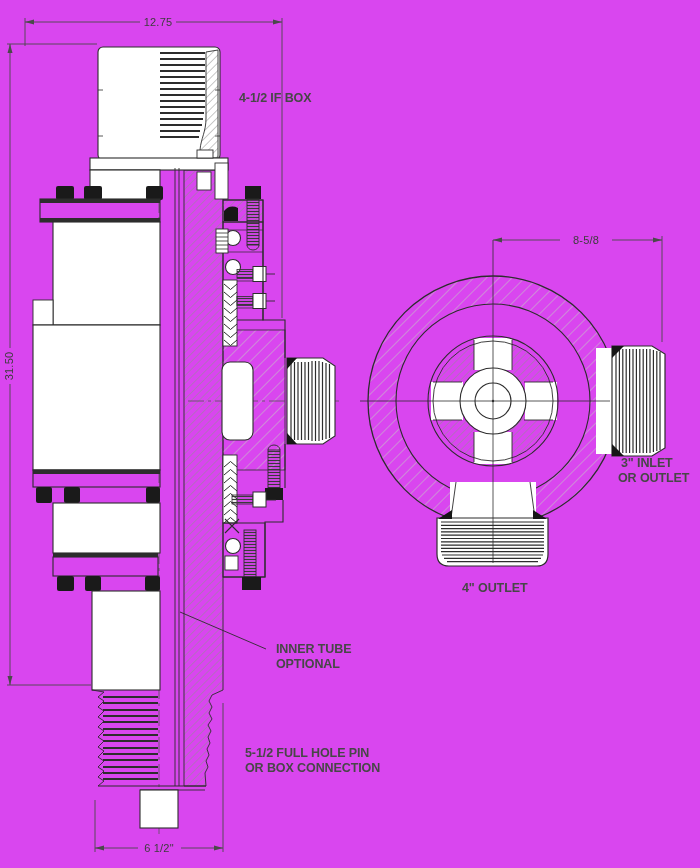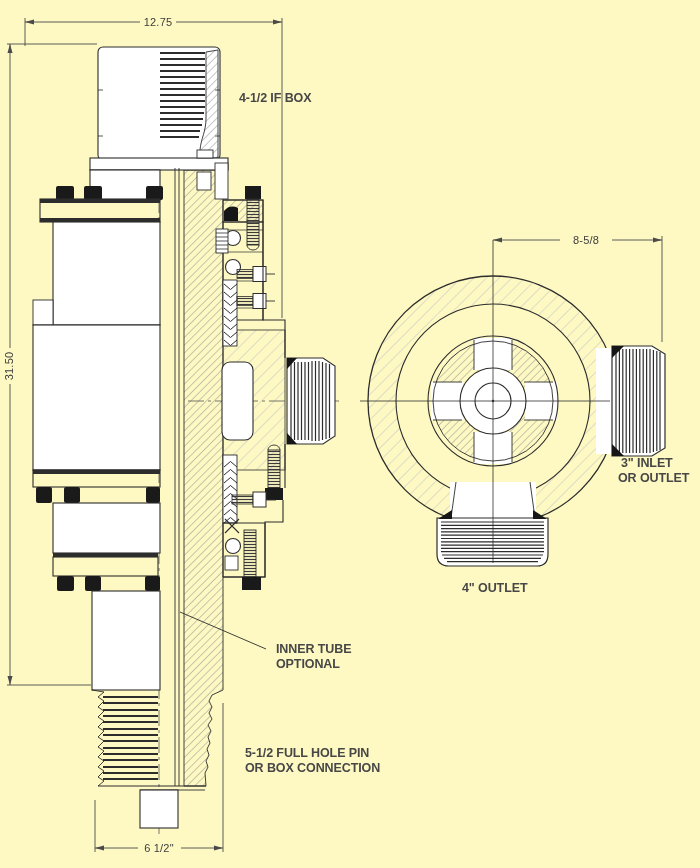--- a/index.html
+++ b/index.html
@@ -1,16 +1,16 @@
 <!DOCTYPE html>
 <html><head>
 <meta charset="utf-8">
 <style>
   html,body{margin:0;padding:0;background:#ffffff;}
-  .canvas{position:relative;width:700px;height:868px;background:#fef9c3;overflow:hidden;
+  .canvas{position:relative;width:700px;height:868px;background:#d946ef;overflow:hidden;
           font-family:"Liberation Sans",sans-serif;}
   svg{display:block;}
   text{font-family:"Liberation Sans",sans-serif;fill:#3d3d3d;}
   .dim-text{font-size:11px;letter-spacing:.2px;}
   .lbl-text{font-size:12.5px;font-weight:bold;letter-spacing:-0.1px;fill:#474747;}
 </style>
 </head>
 <body>
 
 <div class="canvas">

